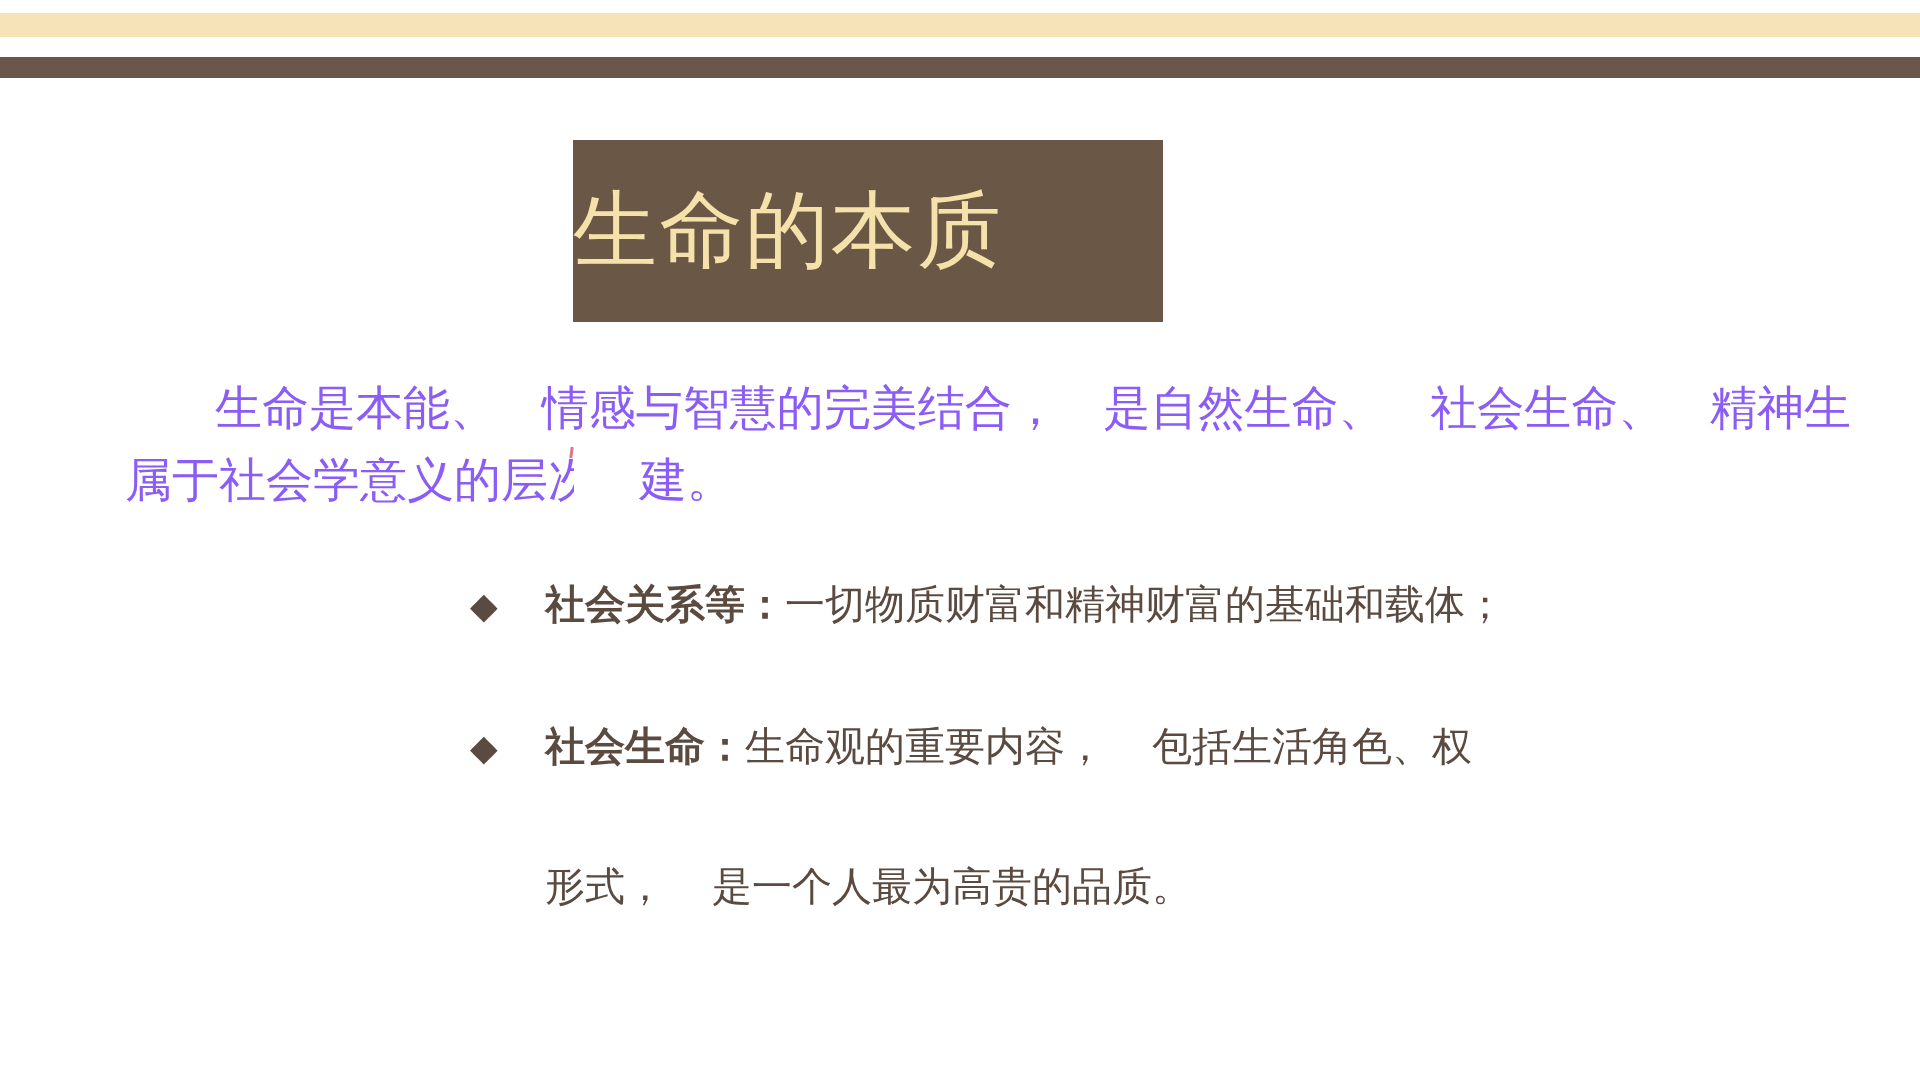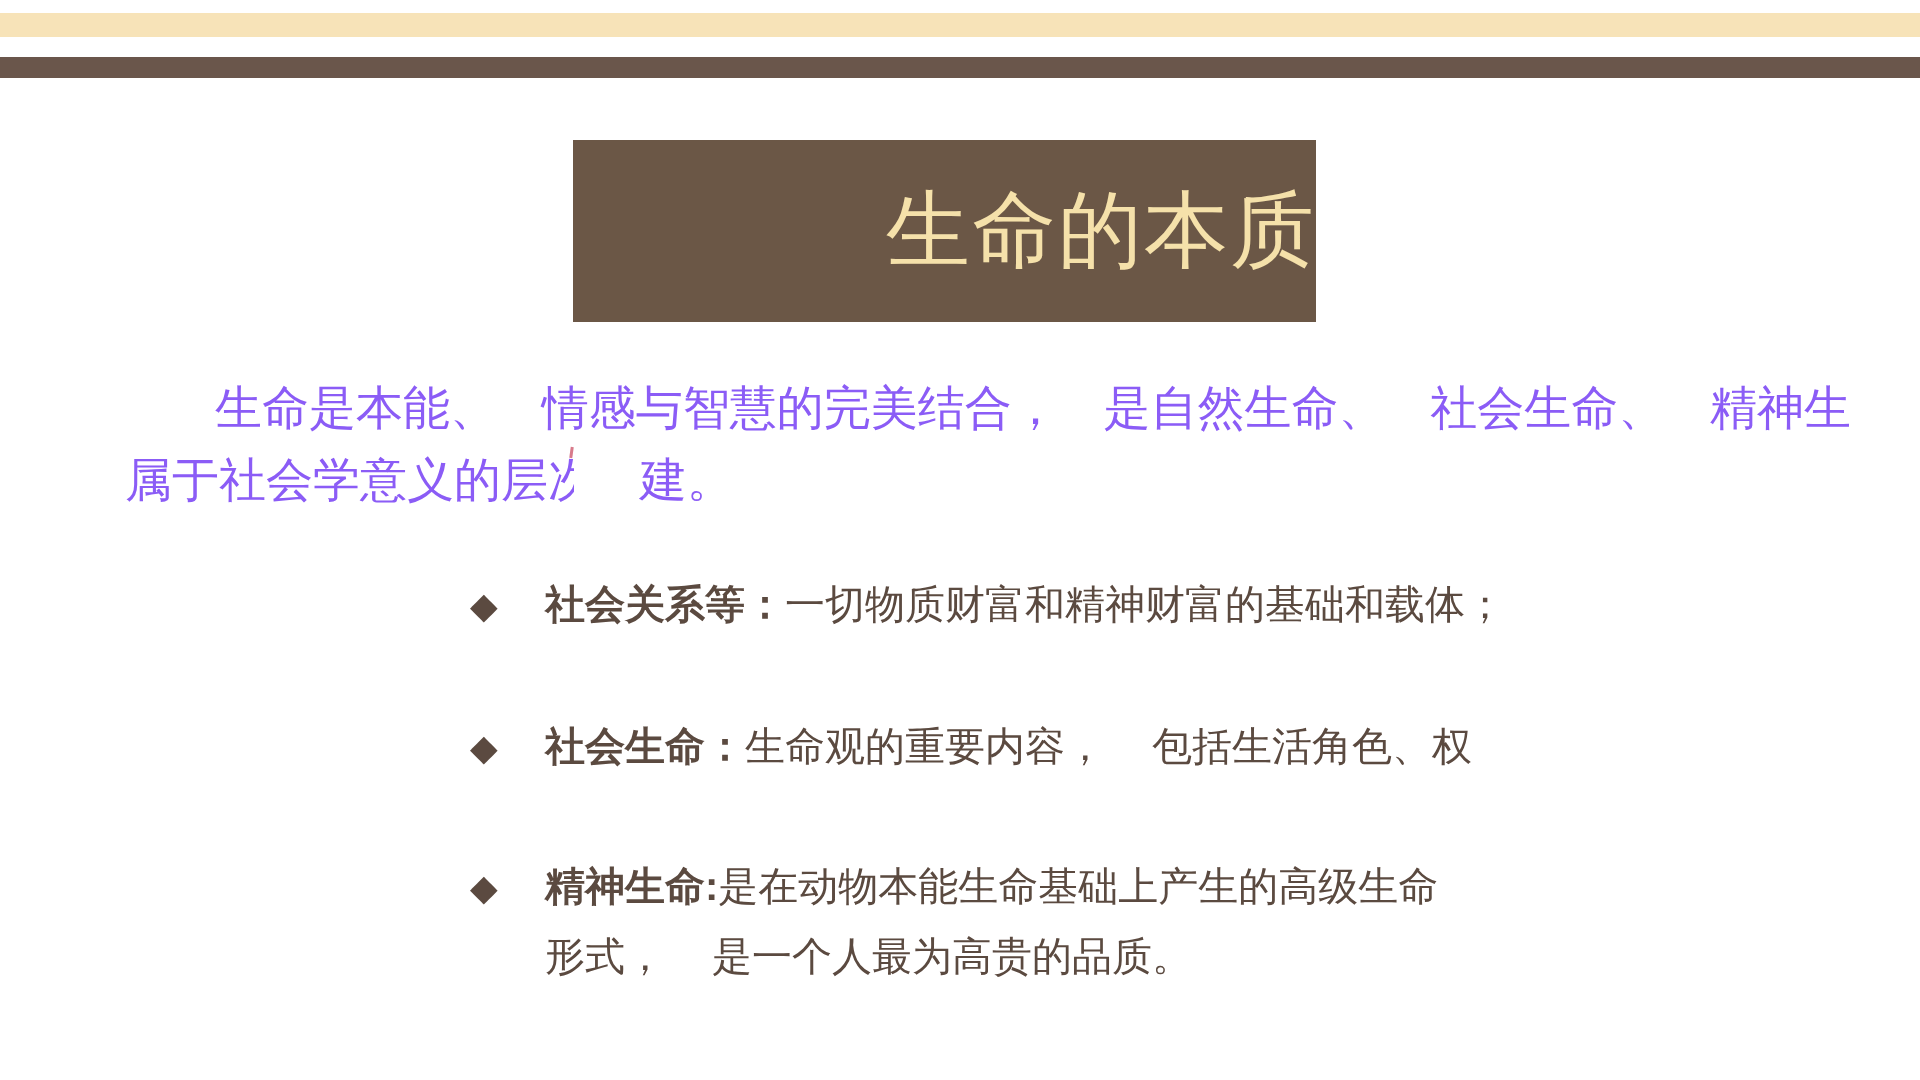--- a/index.html
+++ b/index.html
@@ -27,25 +27,25 @@
     position: absolute;
     left: 0; top: 57px;
     width: 1920px; height: 21px;
     background: #6A564B;
   }
 
   
   .title-banner {
     position: absolute;
     left: 573px; top: 140px;
-    width: 743px; height: 182px;
+    width: 590px; height: 182px;
     background: #6B5746;
     display: flex;
     align-items: center;
-    justify-content: flex-end;
+    justify-content: flex-start;
   }
   .title-banner .title-text {
     color: #F5E1AA;
     font-size: 84px;
     font-weight: 400;
     letter-spacing: 2px;
     white-space: nowrap;
   }
 
   
@@ -87,21 +87,21 @@
   }
   .bullet .bullet-line { white-space: nowrap; }
   .bullet .bullet-line.cont { padding-left: 75px; }
   .bullet .marker {
     display: inline-block;
     width: 75px;
     font-size: 36px;
     word-spacing: 0;
   }
   .bullet .blabel { font-weight: 700; }
-  .bullet .btext { font-weight: 500; }
+  .bullet .btext { font-weight: 500; text-align: center; }
   .bullet-1 { top: 570px; }
   .bullet-2 { top: 712px; }
   .bullet-3 { top: 852px; }
 </style>
 </head>
 <body>
 
 <div class="slide">
 
   <div class="bar-cream"></div>
@@ -126,19 +126,16 @@
     </div>
   </div>
 
   <div class="bullet bullet-2">
     <div class="bullet-line">
       <span class="marker">◆</span><span class="blabel">社会生命：</span><span class="btext">生命观的重要内容， 包括生活角色、权</span>
     </div>
   </div>
 
   <div class="bullet bullet-3">
-    <div class="bullet-line">
-      <span class="marker">◆</span><span class="blabel">精神生命:</span><span class="btext">是在动物本能生命基础上产生的高级生命</span>
-    </div>
     <div class="bullet-line cont btext">形式， 是一个人最为高贵的品质。</div>
   </div>
 
 </div>
 
 </body></html>

